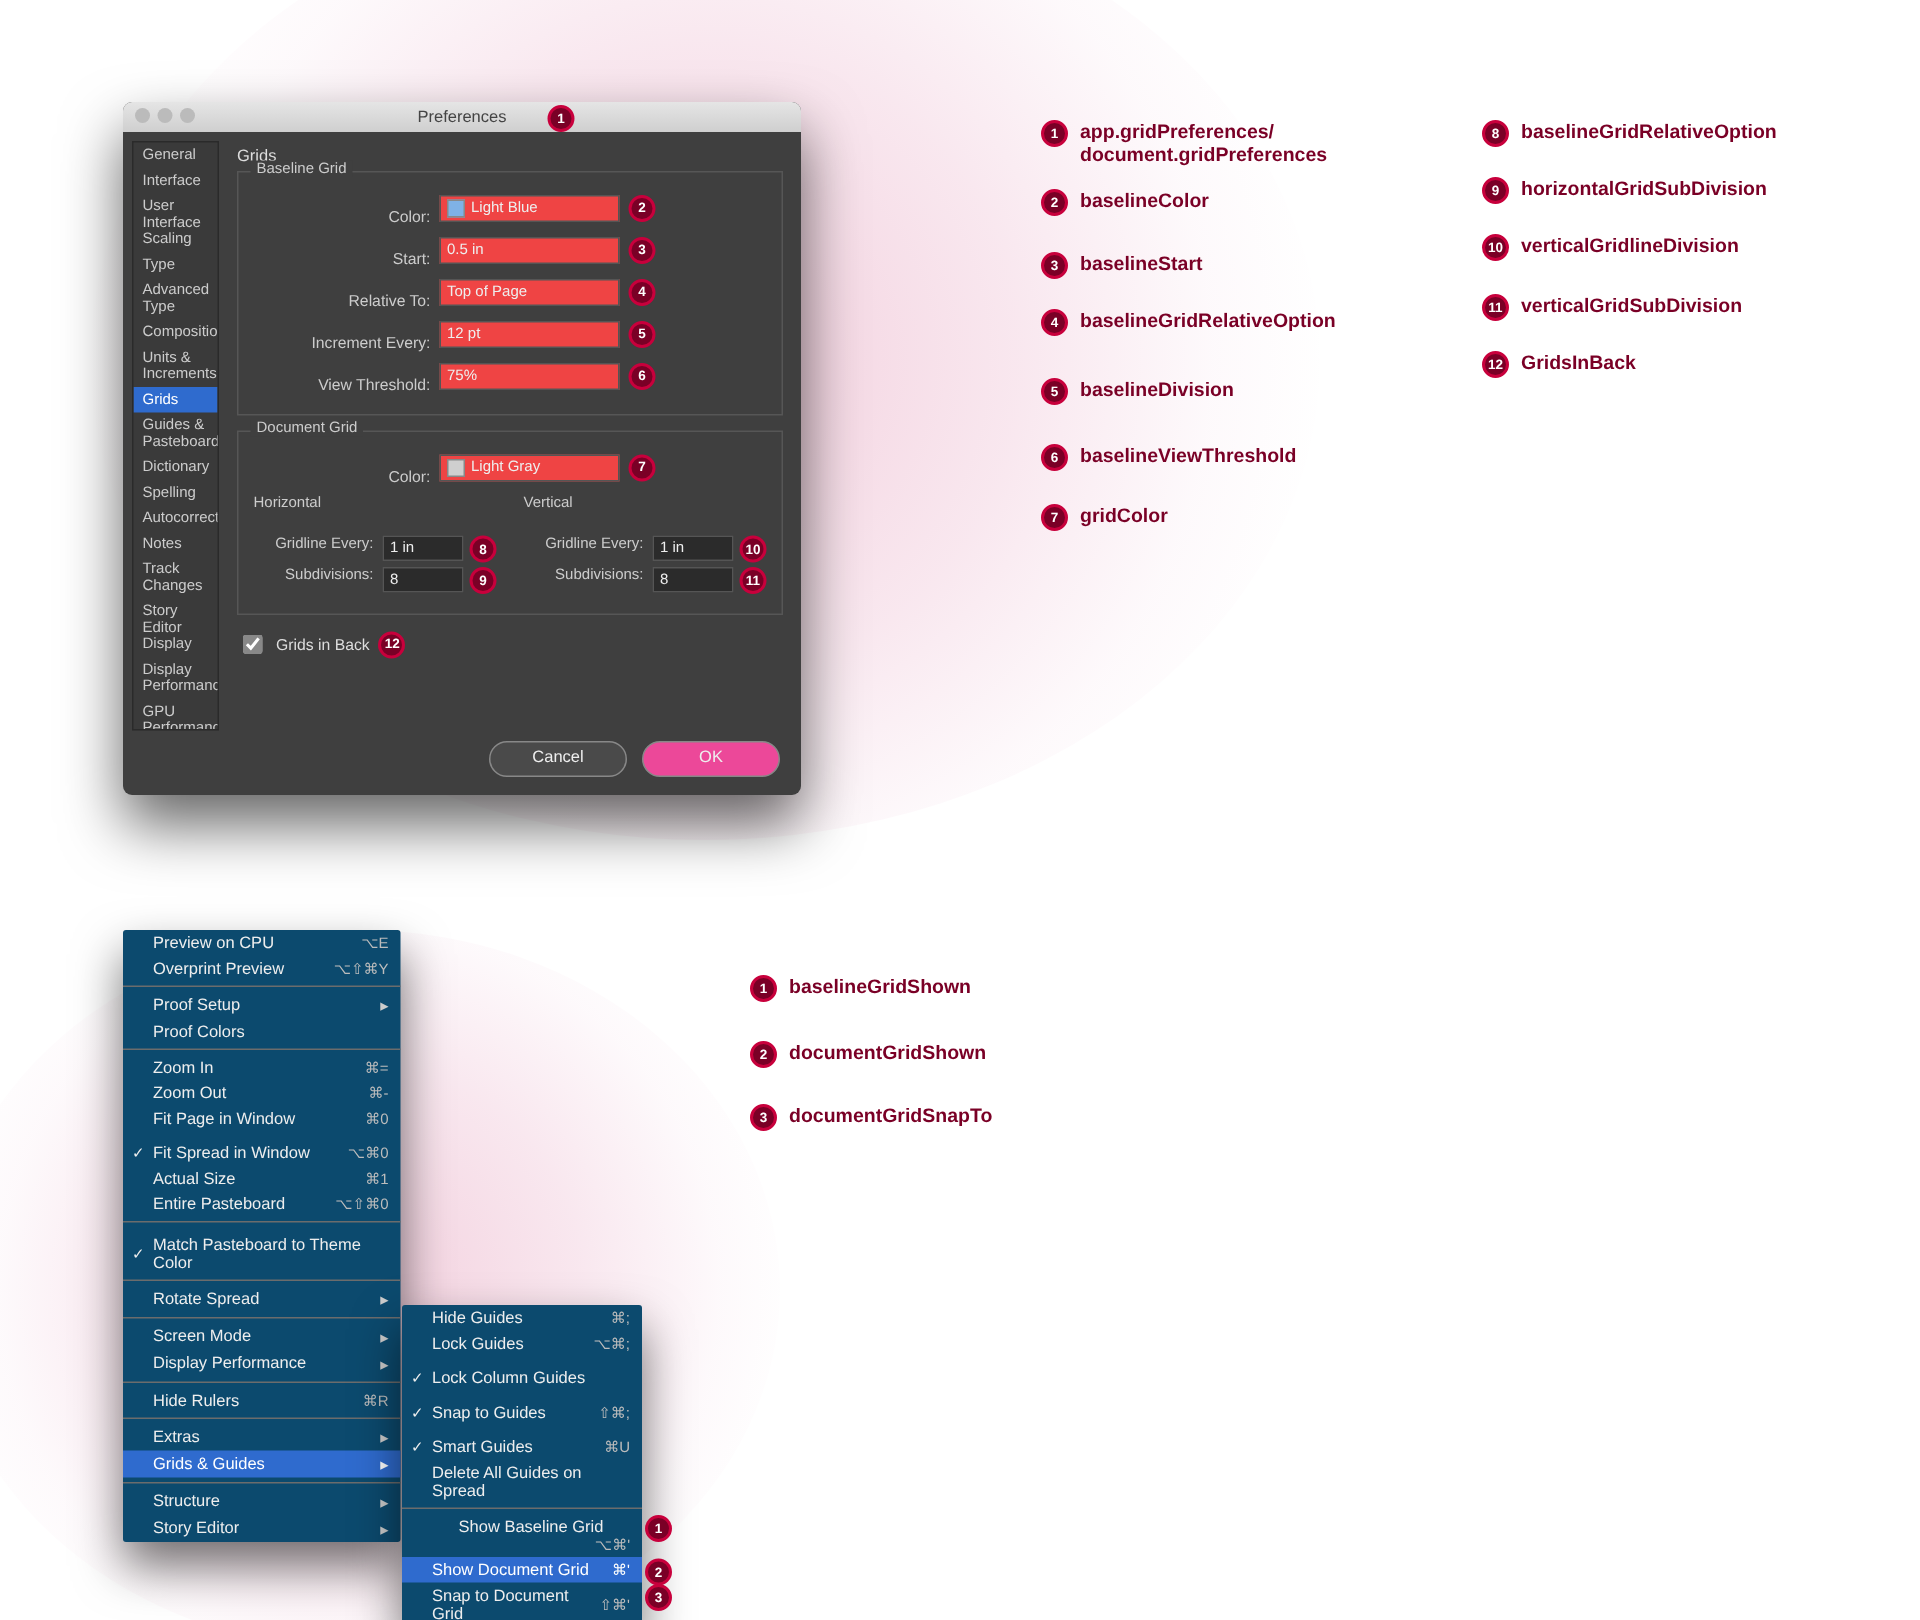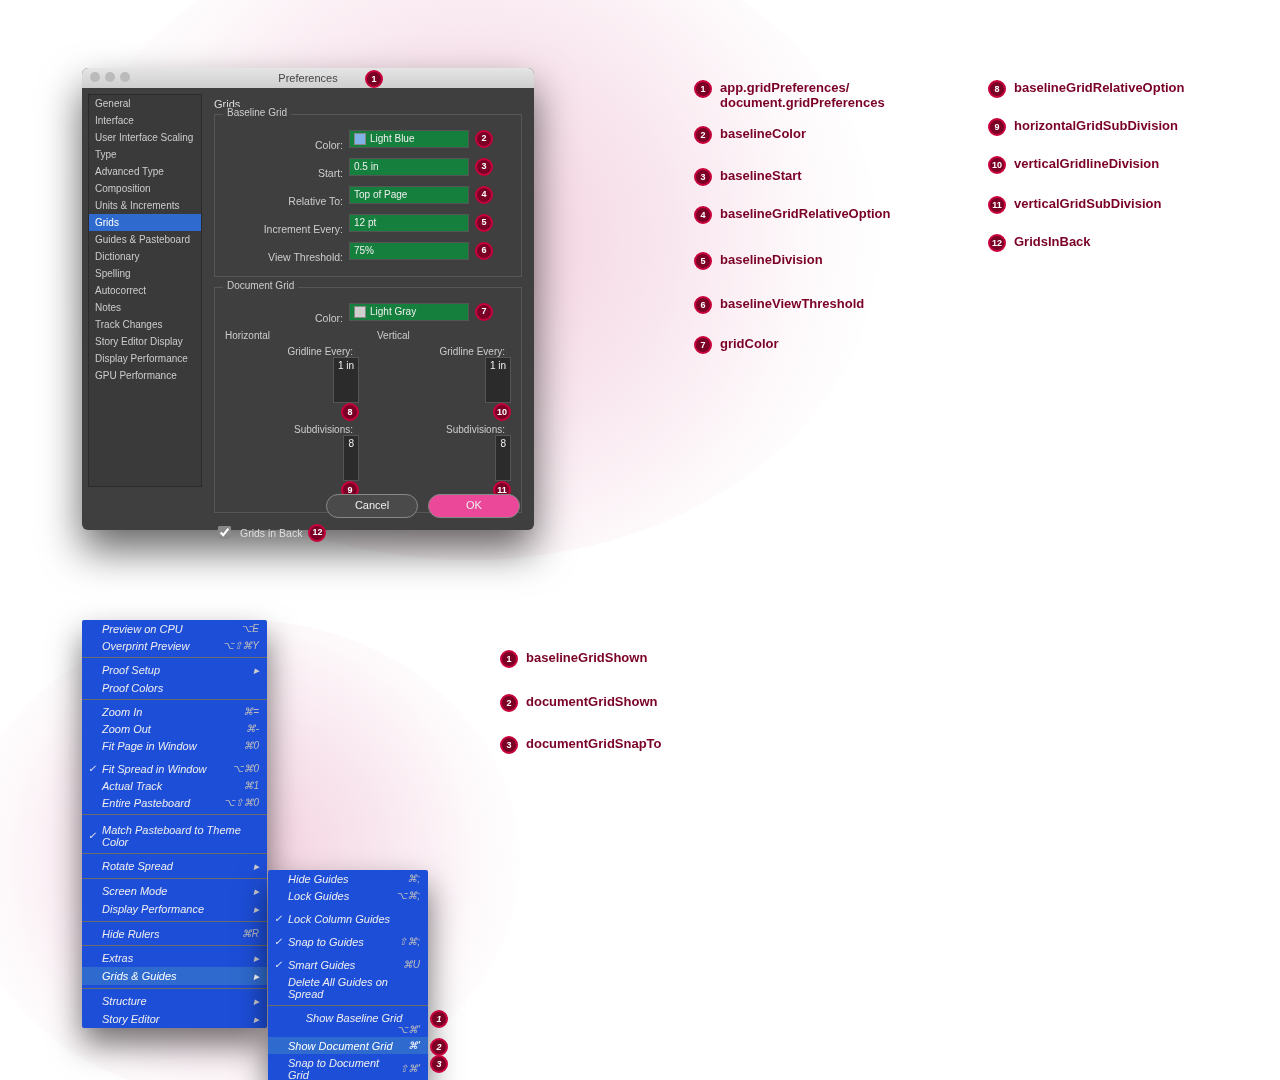--- a/index.html
+++ b/index.html
@@ -14,41 +14,41 @@
   .prefs .body{display:flex;height:405px;}
   .sidebar{width:112px;background:#3a3a3a;border:1px solid #2a2a2a;margin:6px 0 6px 6px;overflow:hidden;}
   .sidebar .item{padding:3px 6px;font-size:10px;color:#ccc;cursor:default;}
   .sidebar .item.sel{background:#2f6bce;color:#fff;}
   .content{flex:1;padding:8px 12px;font-size:10.5px;color:#ddd;}
   .grp-title{font-size:11px;color:#ddd;margin:2px 0 4px 0;}
   .box{border:1px solid #565656;padding:8px 10px 10px 10px;margin-bottom:10px;position:relative;}
   .box .legend{position:absolute;top:-8px;left:8px;background:#3f3f3f;padding:0 4px;font-size:10px;color:#ccc;}
   .row{display:flex;align-items:center;margin:3px 0;}
   .row label{width:118px;text-align:right;margin-right:6px;color:#ccc;margin-top:13px;}
-  .val{flex:0 0 110px;height:16px;background:#15803d;border:1px solid #555;padding:0 4px;line-height:16px;color:#eee;font-size:10px;display:flex;align-items:center;gap:4px;}
+  .val{flex:0 0 110px;height:16px;background:#ef4444;border:1px solid #555;padding:0 4px;line-height:16px;color:#eee;font-size:10px;display:flex;align-items:center;gap:4px;}
   .swatch{width:10px;height:10px;display:inline-block;border:1px solid #888;}
   .doc-cols{display:flex;gap:18px;margin-top:6px;}
   .col{flex:1;}
-  .col .sub{font-size:10px;color:#ccc;margin-bottom:5px;}
-  .row2{display:flex;align-items:flex-end;margin:3px 0;flex-direction:column;}
+  .col .sub{font-size:10px;color:#ccc;margin-bottom:16px;}
+  .row2{display:flex;align-items:flex-start;margin:3px 0;}
   .row2 label{width:80px;text-align:right;margin-right:6px;color:#ccc;font-size:10px;}
   .val2{flex:0 0 44px;height:15px;background:#2b2b2b;border:1px solid #555;padding:0 4px;line-height:15px;color:#eee;font-size:10px;}
   .chk{display:flex;align-items:center;gap:6px;margin-top:6px;}
   .chk input{accent-color:#888;}
   .btnrow{position:absolute;right:14px;bottom:12px;display:flex;gap:10px;}
   .btn{height:22px;min-width:66px;border:1px solid #888;border-radius:12px;background:#4a4a4a;color:#eee;text-align:center;line-height:20px;font-size:11px;cursor:default;padding:0 12px;}
   .btn.primary{background:#ec4899;}
   
   .badge{position:absolute;width:14px;height:14px;border-radius:50%;background:#7a0026;border:2px solid #c8003c;color:#fff;font-weight:700;font-size:9px;display:flex;align-items:center;justify-content:center;line-height:1;}
   
   .leg{position:absolute;color:#7a0026;font-size:13px;font-weight:600;display:flex;align-items:flex-start;gap:8px;}
   .leg .badge{position:static;flex:0 0 auto;}
   .leg span.t{white-space:pre-line;}
   
-  .menu{position:absolute;background:#1d4ed8;color:#eee;font-size:11px;box-shadow:0 16px 32px rgba(0,0,0,.55);border-radius:2px;font-style:italic;}
+  .menu{position:absolute;background:#0c4a6e;color:#eee;font-size:11px;box-shadow:0 16px 32px rgba(0,0,0,.55);border-radius:2px;}
   .menu.m1{left:82px;top:620px;width:185px;}
   .menu.m2{left:268px;top:870px;width:160px;}
   .menu .mi{display:flex;align-items:center;padding:2.5px 8px 2.5px 20px;position:relative;cursor:default;}
   .menu .mi .kb{margin-left:auto;color:#bcbcbc;font-size:10px;}
   .menu .mi .chev{margin-left:auto;color:#ccc;}
   .menu .sep{height:1px;background:#6c6c6c;margin:3px 0;}
   .menu .mi.chk::before{content:"✓";position:absolute;left:6px;color:#eee;font-size:10px;}
   .menu .mi.sel{background:#2f6bce;color:#fff;}
   .menu .mi.sel .chev,.menu .mi.sel .kb{color:#fff;}
 </style>
@@ -260,21 +260,21 @@
       </div>
       <div class="mi">
         <span>Fit Page in Window</span>
         <span class="kb">⌘0</span>
       </div>
       <div class="mi chk">
         <span>Fit Spread in Window</span>
         <span class="kb">⌥⌘0</span>
       </div>
       <div class="mi">
-        <span>Actual Track</span>
+        <span>Actual Size</span>
         <span class="kb">⌘1</span>
       </div>
       <div class="mi">
         <span>Entire Pasteboard</span>
         <span class="kb">⌥⇧⌘0</span>
       </div>
       <div class="sep"></div>
       <div class="mi chk">
         <span>Match Pasteboard to Theme Color</span>
       </div>

